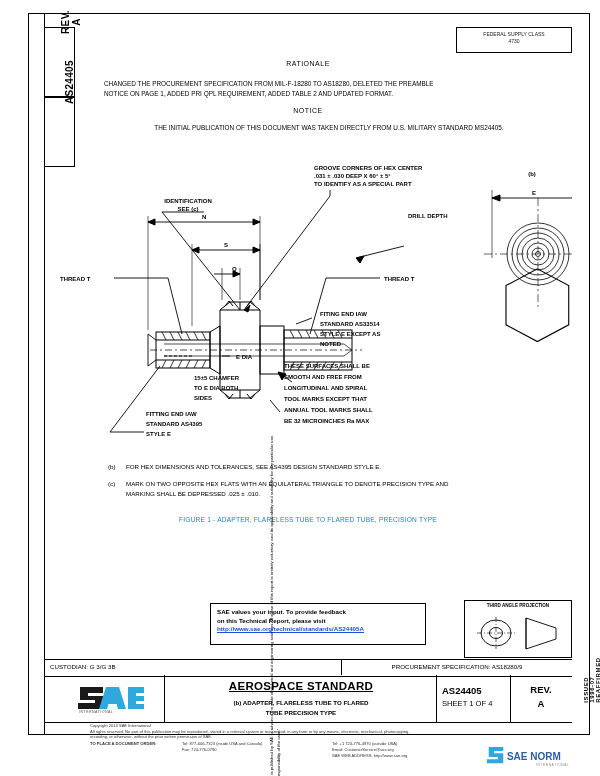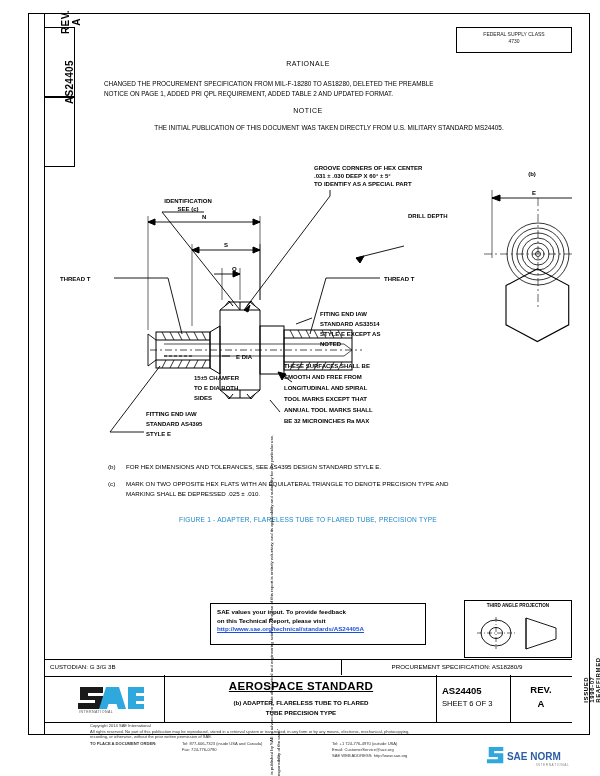--- a/index.html
+++ b/index.html
@@ -358,21 +358,21 @@
       <text x="6" y="59" font-family="Liberation Sans, sans-serif" font-size="7" fill="#555" letter-spacing="1">INTERNATIONAL</text>
     </g>
   </svg>
 
   <div class="abs" id="as-title">AEROSPACE STANDARD</div>
   <div class="abs" id="as-subtitle">
     <div>(b) ADAPTER, FLARELESS TUBE TO FLARED</div>
     <div>TUBE PRECISION TYPE</div>
   </div>
   <div class="abs" id="doc-number">AS24405</div>
-  <div class="abs" id="doc-sheet">SHEET 6 OF 3</div>
+  <div class="abs" id="doc-sheet">SHEET 1 OF 4</div>
   <div class="abs" id="rev-label">REV.</div>
   <div class="abs" id="rev-value">A</div>
 
   <div class="abs" id="footer">
     <div id="copy-line">Copyright 2014 SAE International</div>
     <div id="rights-line">All rights reserved. No part of this publication may be reproduced, stored in a retrieval system or transmitted, in any form or by any means, electronic, mechanical, photocopying,</div>
     <div id="rights-line">recording, or otherwise, without the prior written permission of SAE.</div>
     <div id="order-block">
       <div class="ord-grid">
         <div class="ord-l">TO PLACE A DOCUMENT ORDER:</div>

